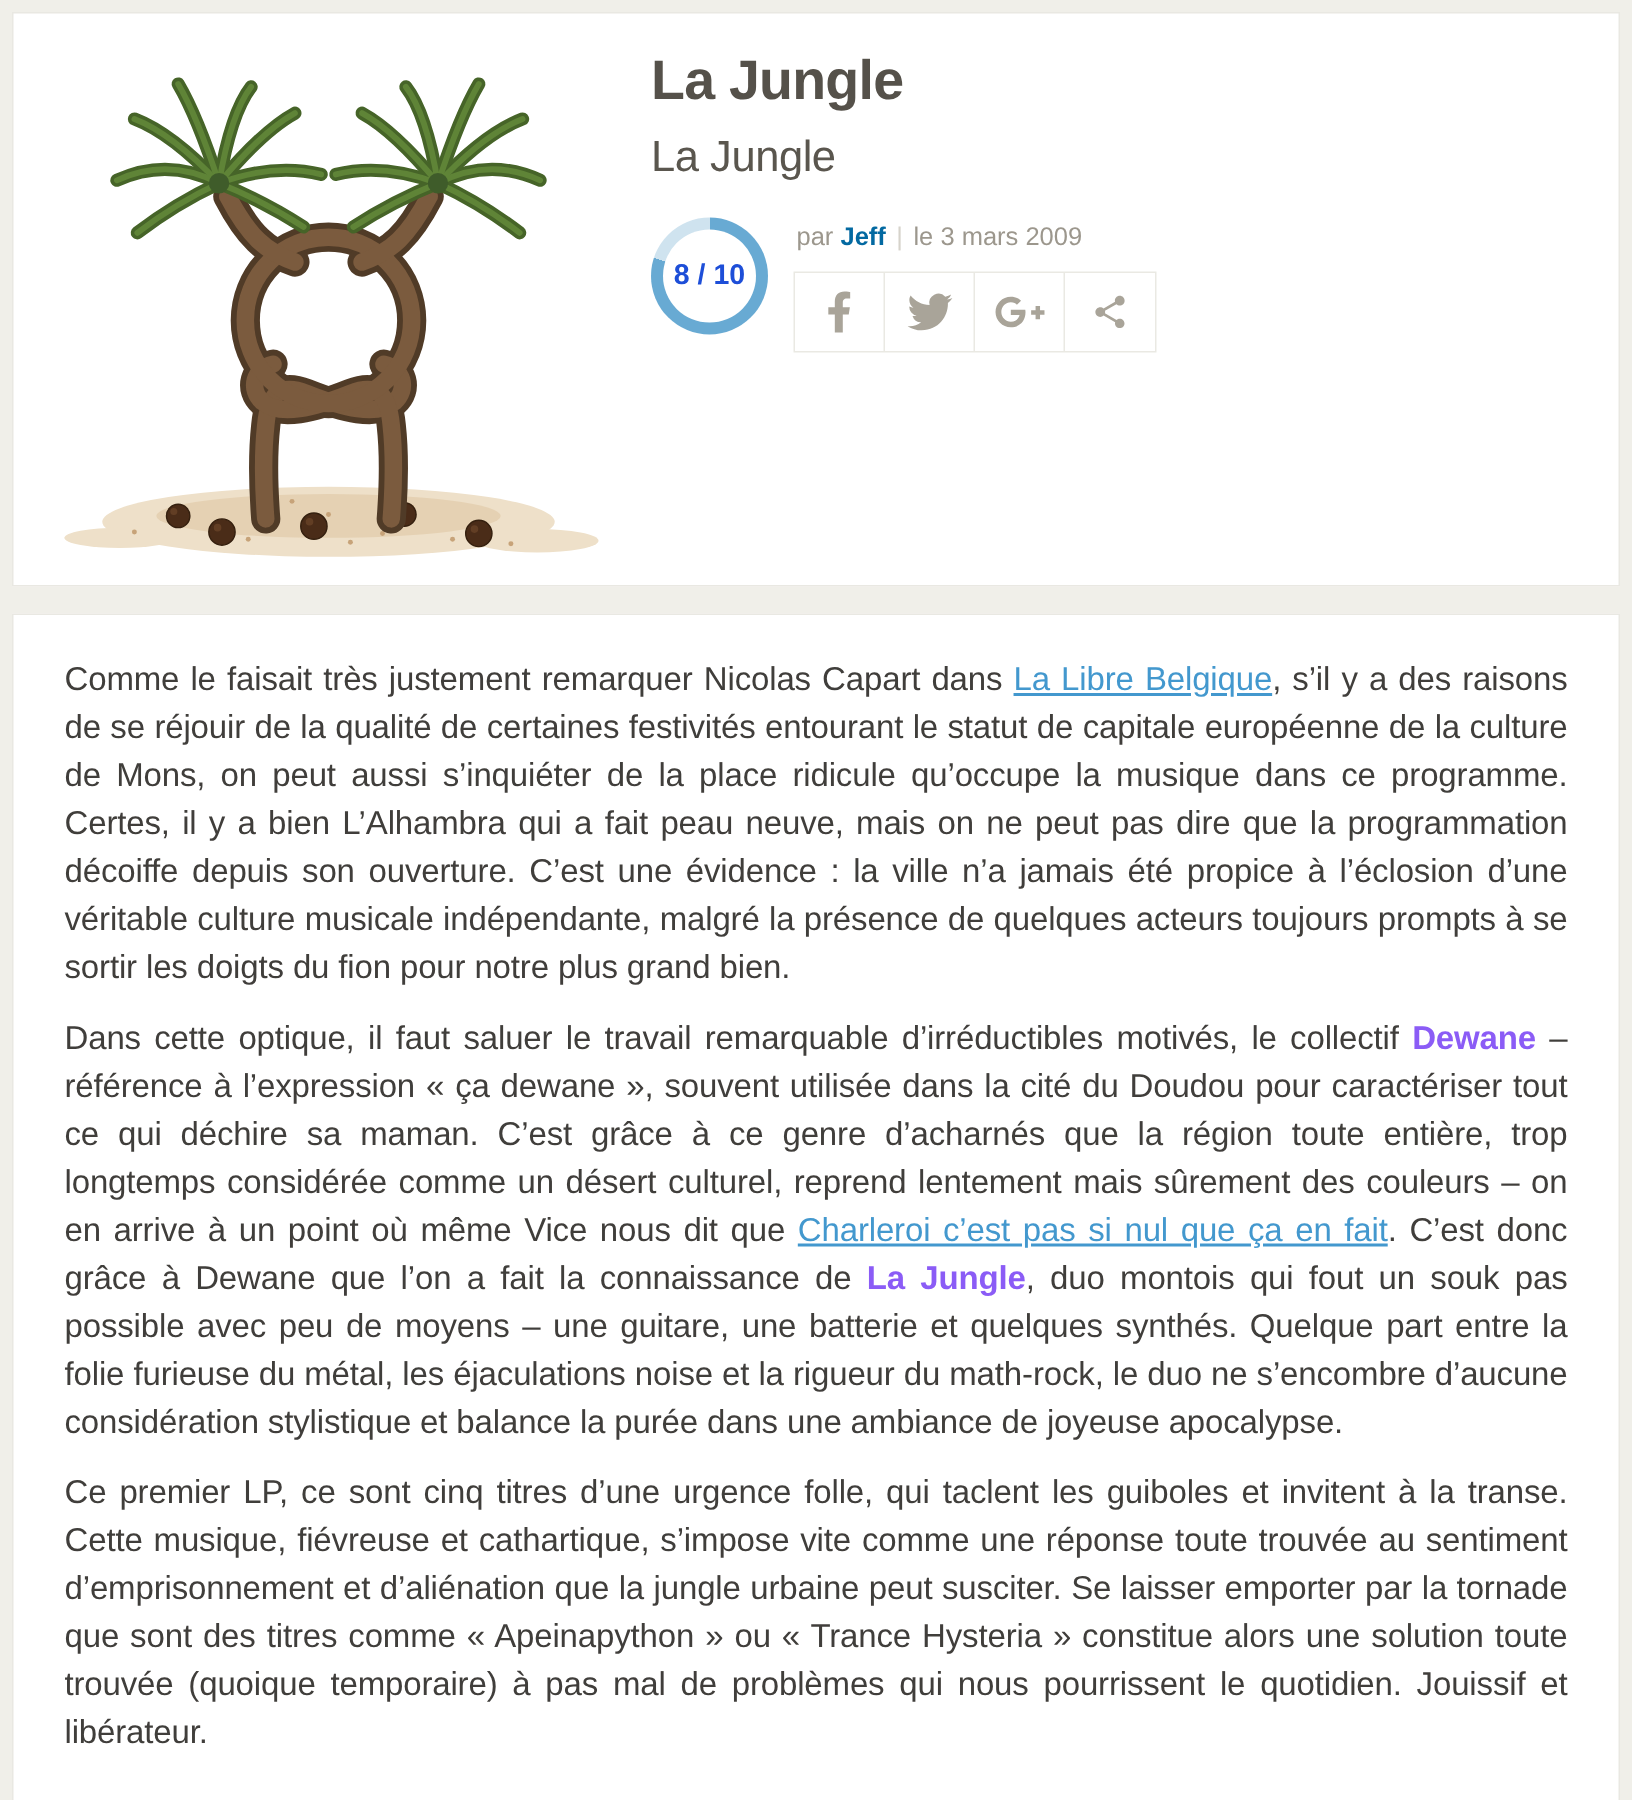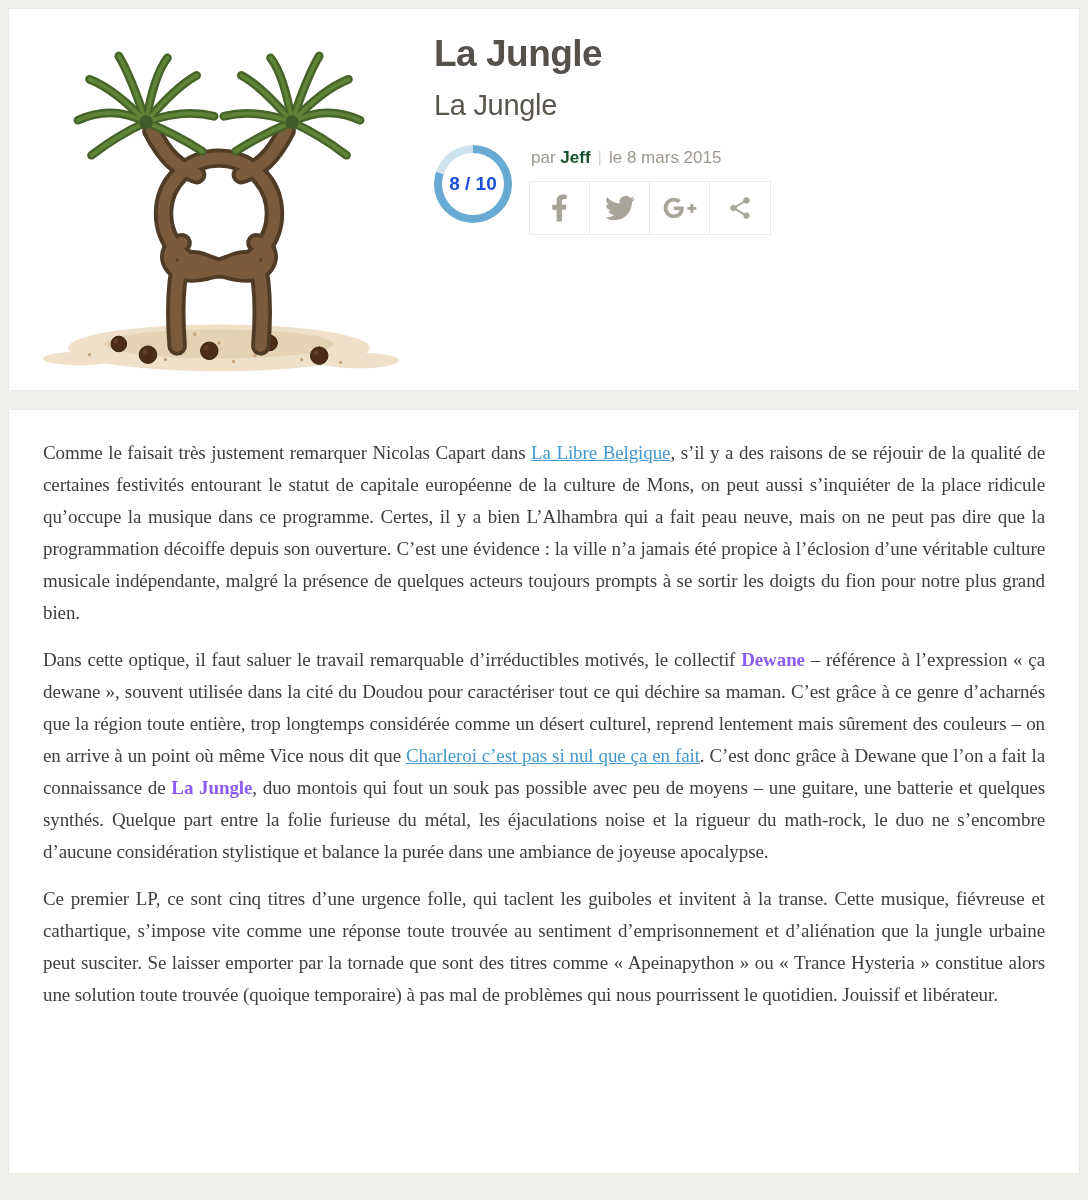--- a/index.html
+++ b/index.html
@@ -44,40 +44,39 @@
     background: conic-gradient(var(--accent,#68aad3) 0deg 288deg, var(--ring-rest,#cfe3ef) 288deg 360deg);
     position:relative; flex:0 0 78px;
   }
   .rating-inner {
     position:absolute; inset:8px; border-radius:50%; background:#fff;
     display:flex; align-items:center; justify-content:center;
     font-size:19px; font-weight:700; color:#1d4ed8; white-space:nowrap;
   }
   .meta-col { margin-left:17px; padding-top:2px; }
   .byline { font-size:17px; color:#9c978d; margin:1px 0 13px 2px; }
-  .byline .author { color:#14532d; font-weight:700; text-decoration:none; }
+  .byline .author { color:#0369a1; font-weight:700; text-decoration:none; }
   .byline .sep { color:#d6d3cb; margin:0 7px; }
   .social-row { display:flex; border:1px solid #eae9e3; background:#fff; width:fit-content; }
   .social-btn {
     width:60px; height:52px;
     display:flex; align-items:center; justify-content:center;
     border-right:1px solid #eae9e3;
     cursor:pointer; background:#fff;
   }
   .social-btn:last-child { border-right:none; }
   .social-btn svg { fill:#a9a499; }
   
   .article-card { padding:27px 34px 40px 34px; min-height:765px; }
   .article-card p {
     margin:0 0 15px 0;
-    font-size:19px; line-height:32px;
+    font-size:22px; line-height:32px;
     text-align:justify;
     color:#403e3b;
     letter-spacing:-0.1px;
-    font-family:Liberation Serif, serif;
   }
   .article-card p:last-child { margin-bottom:0; }
   .article-card a { color:var(--link,#4398ce); text-decoration:underline; }
   .bold { font-weight:700; color:#8b5cf6; }
 </style>
 </head>
 <body style="background: rgb(240, 239, 233);">
 
 <div class="page">
 
@@ -185,21 +184,21 @@
 
     <div class="info-col">
       <h1 class="artist-title">La Jungle</h1>
       <h2 class="album-title">La Jungle</h2>
 
       <div class="meta-row">
         <div class="rating-ring">
           <div class="rating-inner">8 / 10</div>
         </div>
         <div class="meta-col">
-          <div class="byline"><span>par</span> <a href="#" class="author">Jeff</a><span class="sep">|</span><span>le 8 mars 2015</span></div>
+          <div class="byline"><span>par</span> <a href="#" class="author">Jeff</a><span class="sep">|</span><span>le 3 mars 2009</span></div>
           <div class="social-row">
             <div class="social-btn">
               <svg width="17" height="30" viewBox="0 0 320 512">
                   <path d="M279.14 288l14.22-92.66h-88.91v-60.13c0-25.35 12.42-50.06 52.24-50.06h40.42V6.26S260.43 0 225.36 0c-73.22 0-121.08 44.38-121.08 124.72v70.62H22.89V288h81.39v224h100.17V288z"></path>
                 </svg>
             </div>
             <div class="social-btn">
               <svg width="30" height="30" viewBox="0 0 24 24">
                   <path d="M23.953 4.57a10 10 0 01-2.825.775 4.958 4.958 0 002.163-2.723c-.951.555-2.005.959-3.127 1.184a4.92 4.92 0 00-8.384 4.482C7.69 8.095 4.067 6.13 1.64 3.162a4.822 4.822 0 00-.666 2.475c0 1.71.87 3.213 2.188 4.096a4.904 4.904 0 01-2.228-.616v.06a4.923 4.923 0 003.946 4.827 4.996 4.996 0 01-2.212.085 4.936 4.936 0 004.604 3.417 9.867 9.867 0 01-6.102 2.105c-.39 0-.779-.023-1.17-.067a13.995 13.995 0 007.557 2.209c9.053 0 13.998-7.496 13.998-13.985 0-.21 0-.42-.015-.63A9.935 9.935 0 0024 4.59z"></path>
                 </svg>

